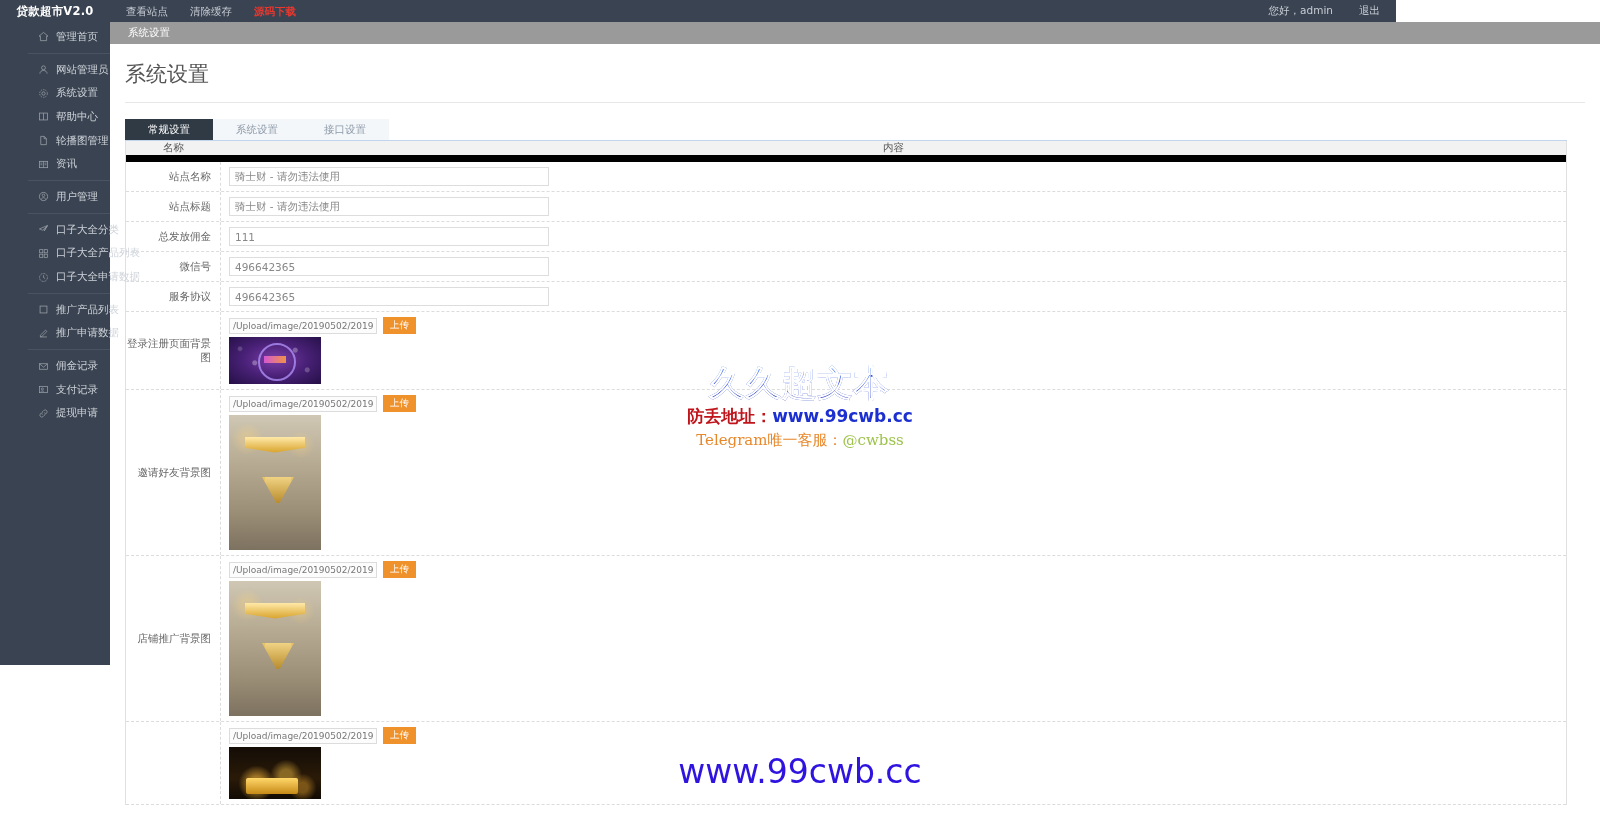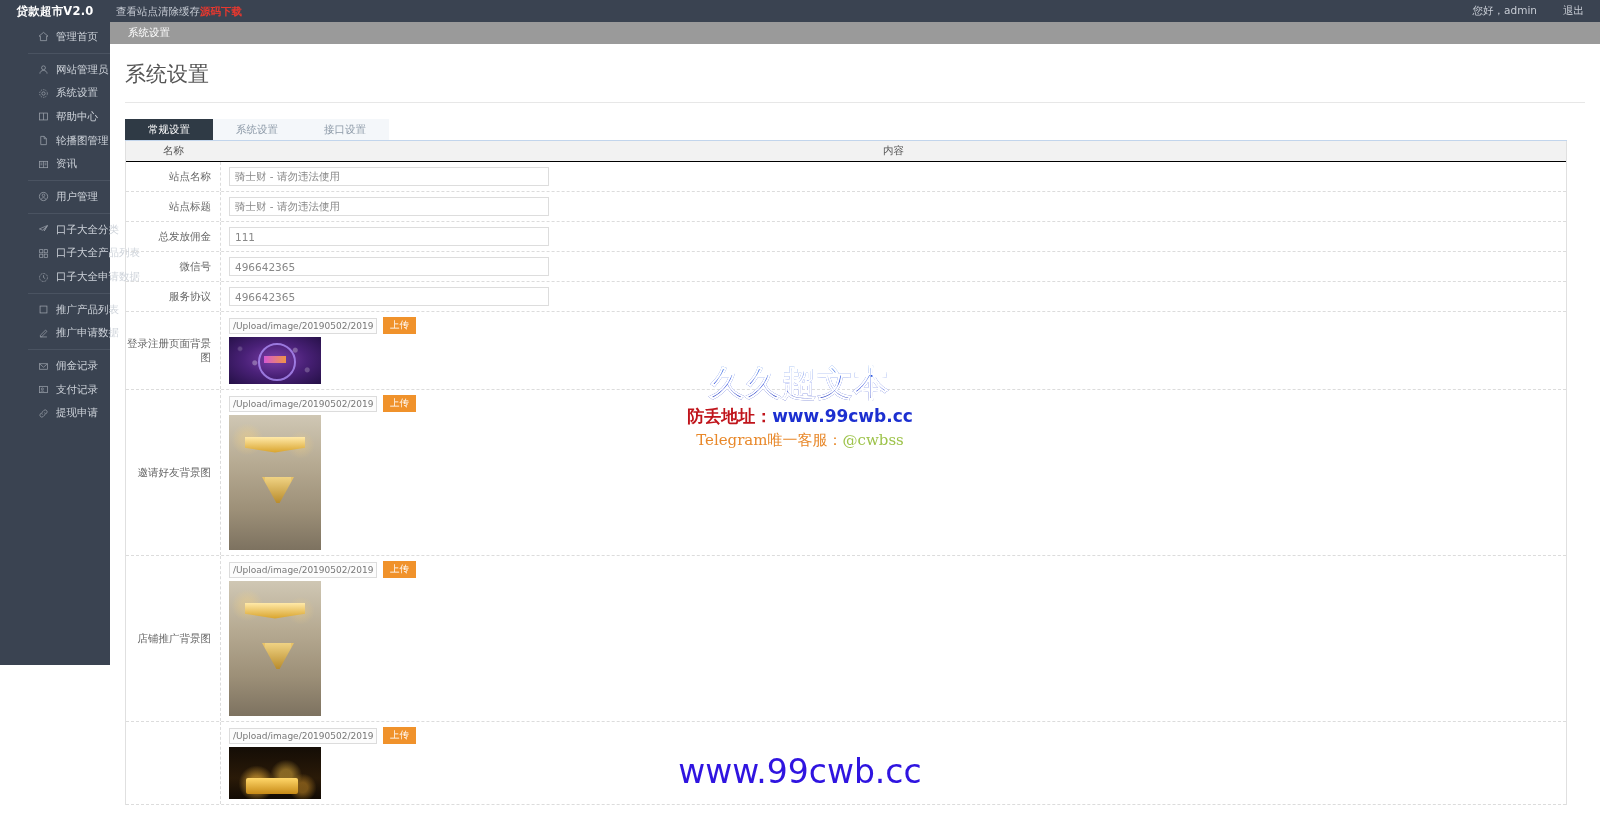--- a/index.html
+++ b/index.html
@@ -9,32 +9,32 @@
     overflow: hidden;
     background: #ffffff;
     font-family: "DejaVu Sans", "Liberation Sans", sans-serif;
     font-size: 12px;
     color: #333;
   }
 
   
   .topbar {
     position: absolute; top: 0; left: 0;
-    width: 1600px; height: 22px;
+    width: 1396px; height: 22px;
     background: #3a4351;
     display: flex; align-items: center;
     z-index: 30;
   }
   .brand {
     width: 110px; height: 22px;
     display: flex; align-items: center; justify-content: center;
     color: #ffffff; font-size: 11.5px; font-weight: bold;
     letter-spacing: .2px;
   }
-  .topnav { display: flex; align-items: center; margin-left: 6px; }
+  .topnav { display: flex; align-items: center; gap: 22px; margin-left: 16px; }
   .topnav a {
     color: #c7ccd4; font-size: 10.5px; text-decoration: none;
     line-height: 22px;
   }
   .topnav a.hot { color: #e8382f; font-weight: bold; }
   .topright {
     margin-left: auto; display: flex; align-items: center; gap: 26px;
     padding-right: 16px;
   }
   .topright span, .topright a {
@@ -126,21 +126,21 @@
     margin: 0 0 0 15px;
     width: 1442px;
     border-left: 1px solid #e0e0e0;
     border-right: 1px solid #e0e0e0;
     position: relative;
   }
   .thead {
     display: flex;
     height: 21px;
     background: #f2f2f2;
-    border-bottom: 1px solid #000000;
+    border-bottom: 7px solid #000000;
   }
   .th-name {
     width: 95px; flex: none;
     display: flex; align-items: center; justify-content: center;
     font-size: 10.5px; color: #555;
   }
   .th-val {
     flex: 1;
     display: flex; align-items: center; justify-content: center;
     font-size: 10.5px; color: #555;

